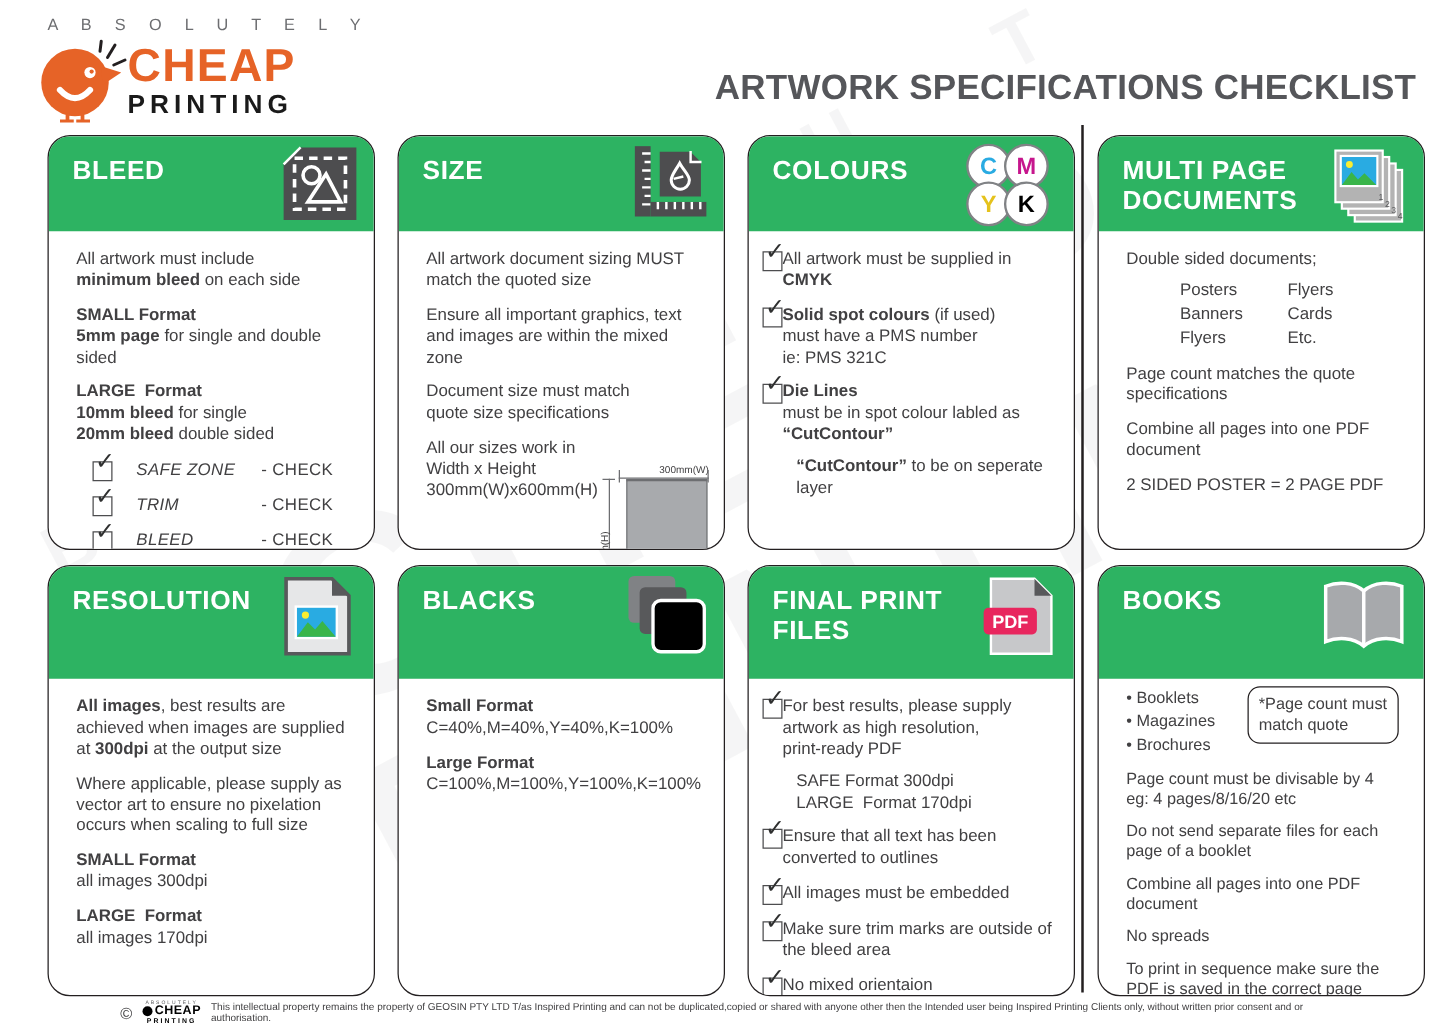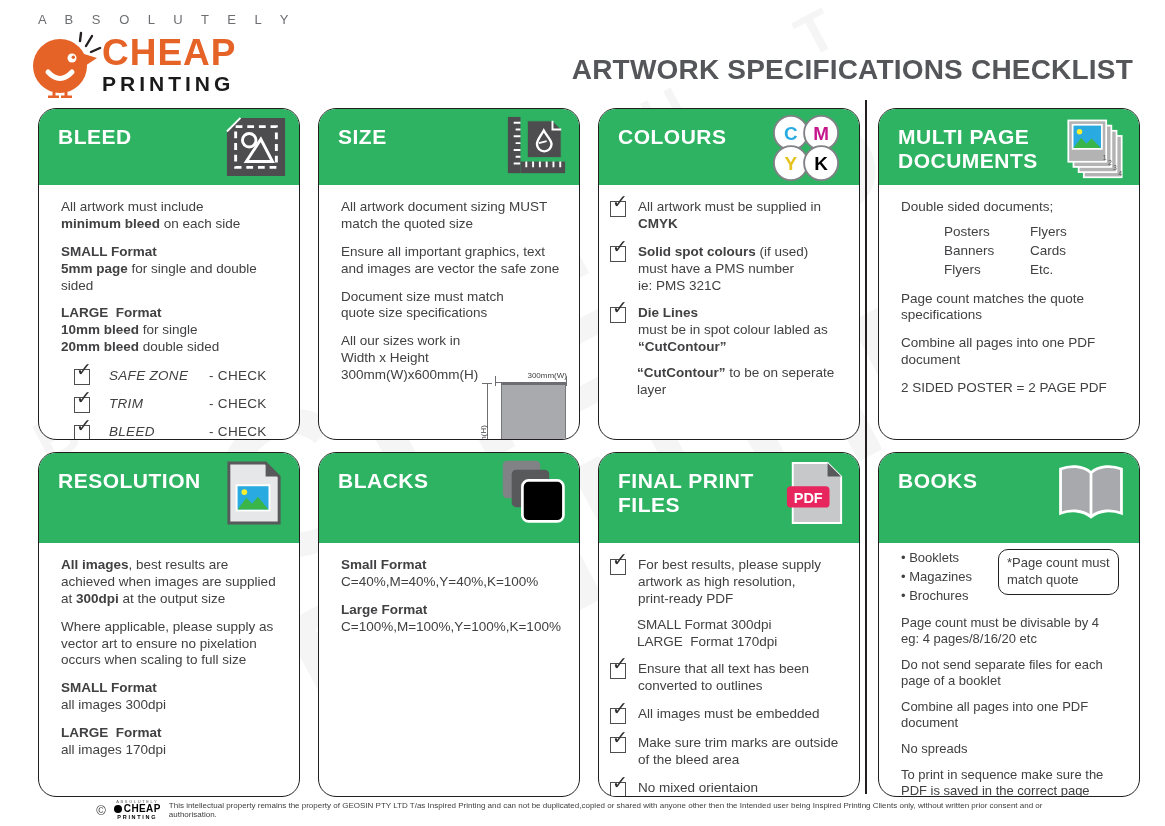--- a/index.html
+++ b/index.html
@@ -35,21 +35,21 @@
   .card-icon{position:absolute;top:6px;right:11px;}
   .card-body{position:relative;padding:14px 13px 0 22px;font-size:13.5px;line-height:1.25;}
   .checklist .card-body{padding-left:11px;padding-right:9px;}
   .dense .card-body{font-size:13px;line-height:1.24;padding-top:6px;}
 
   
   .b{font-weight:bold;}
   .para{margin:0 0 11px;white-space:pre-wrap;}
   .dense .para{margin-bottom:10px;}
   .para.sub{margin-left:27px;margin-top:-2px;}
-  .checkp{display:flex;gap:12px;margin:0 0 11px;align-items:flex-start;}
+  .checkp{display:flex;margin:0 0 11px;align-items:flex-start;}
   .checkp .ct{white-space:pre-wrap;}
   .cb{flex:none;width:14px;height:14px;border:1.7px solid #4d4d4f;position:relative;margin-top:2px;background:#fff;}
   .cb::after{content:"✓";position:absolute;left:1px;top:-10px;font-size:19px;line-height:1;color:#2f3030;}
   .checkrow{display:flex;margin:0 0 10px 13px;align-items:center;}
   .crl{width:100px;margin-left:19px;letter-spacing:.3px;font-style:italic;}
   .crs{letter-spacing:.3px;}
   .twocol{display:flex;margin:-4px 0 11px 43px;}
   .tcol{width:86px;line-height:1.4;}
   .bnrow{display:flex;margin-bottom:9px;align-items:flex-start;}
   .bullets{width:97px;line-height:1.45;}
@@ -189,21 +189,21 @@
           </g>
           <path d="M24 6 H50 L59 15 V44 H24 Z" fill="#4d4d4f" stroke="#2db362" stroke-width="1"></path>
           <path d="M50 6 V15 H59" fill="none" stroke="#fff" stroke-width="2"></path>
           <path d="M41 16 C37 23 34 26 34 30 a7.5 7.5 0 0 0 15 0 C49 26 45 23 41 16 Z" fill="none" stroke="#fff" stroke-width="2.5"></path>
           <line x1="36" y1="29" x2="44" y2="27" stroke="#fff" stroke-width="2"></line>
         </svg>
       </span>
     </header>
     <div class="card-body">
         <div class="para"><span>All artwork document sizing MUST match the quoted size</span></div>
-        <div class="para"><span>Ensure all important graphics, text and images are vector the safe zone</span></div>
+        <div class="para"><span>Ensure all important graphics, text and images are within the mixed zone</span></div>
         <div class="para"><span>Document size must match
 quote size specifications</span></div>
         <div class="para"><span>All our sizes work in
 Width x Height
 300mm(W)x600mm(H)</span></div>
         <div class="size-diagram">
           <div class="dim-top">
             <div class="dim-top-label">300mm(W)</div>
           </div>
           <div class="dim-rect"></div>
@@ -352,21 +352,21 @@
           <text x="24" y="43" text-anchor="middle" font-size="15" font-weight="bold" fill="#fff">PDF</text>
         </svg>
       </span>
     </header>
     <div class="card-body">
         <div class="checkp">
           <div class="cb"></div>
           <div class="ct"><span>For best results, please supply artwork as high resolution,
 print-ready PDF</span></div>
         </div>
-        <div class="para sub"><span>SMALL Format 300dpi
+        <div class="para sub"><span>SAFE Format 300dpi
 LARGE  Format 170dpi</span></div>
         <div class="checkp">
           <div class="cb"></div>
           <div class="ct"><span>Ensure that all text has been converted to outlines</span></div>
         </div>
         <div class="checkp">
           <div class="cb"></div>
           <div class="ct"><span>All images must be embedded</span></div>
         </div>
         <div class="checkp">

